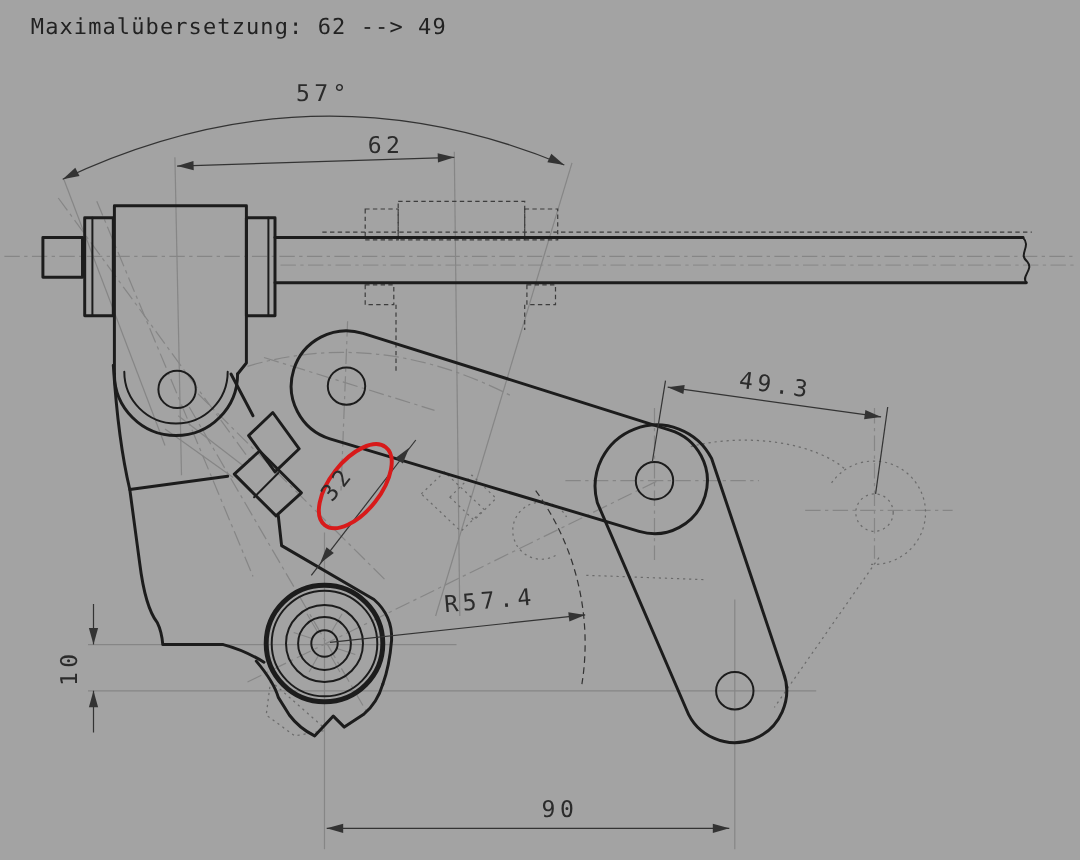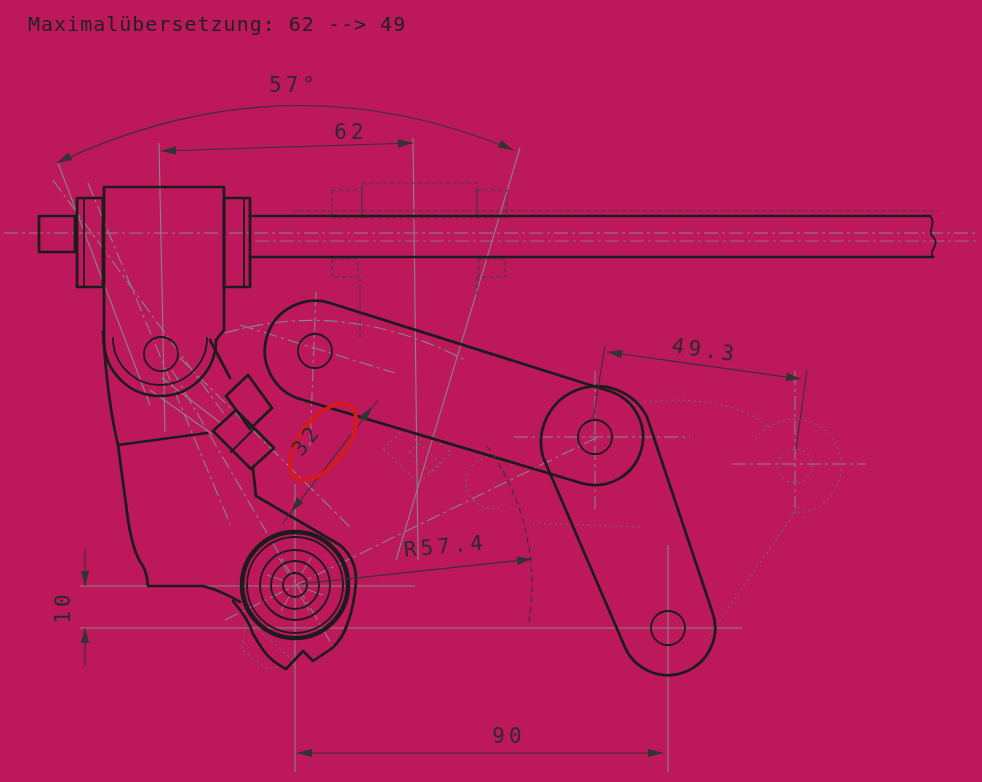--- a/index.html
+++ b/index.html
@@ -1,16 +1,16 @@
 <!DOCTYPE html>
 <html><head>
 <meta charset="utf-8">
 <style>
   html,body{margin:0;padding:0;background:#ffffff;}
-  .canvas{position:relative;width:982px;height:782px;background:#be185d;overflow:hidden;
+  .canvas{position:relative;width:982px;height:782px;background:#a3a3a3;overflow:hidden;
           font-family:"DejaVu Sans Mono", monospace;}
   svg{position:absolute;left:0;top:0;}
   svg *{vector-effect:none;}
   .s-thick{stroke-width:2.7;fill:none;stroke-linecap:round;stroke-linejoin:round;}
   .s-med{stroke-width:1.8;fill:none;stroke-linecap:round;}
   .s-thin{stroke-width:1.1;fill:none;stroke-linecap:butt;}
   .s-hair{stroke-width:1;fill:none;}
   .dashdot{stroke-dasharray:14 4 3 4;}
   .dashed{stroke-dasharray:6 4;}
   .dashedf{stroke-dasharray:4 3;}

